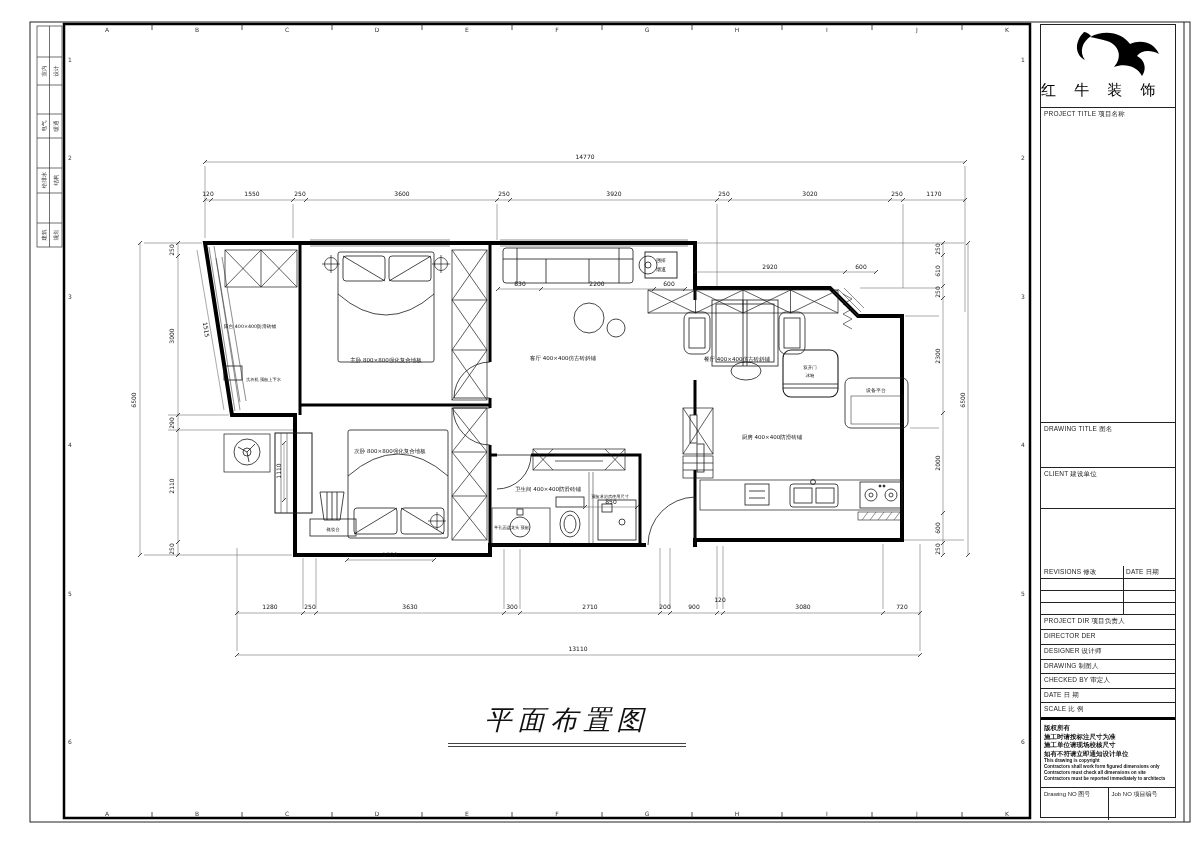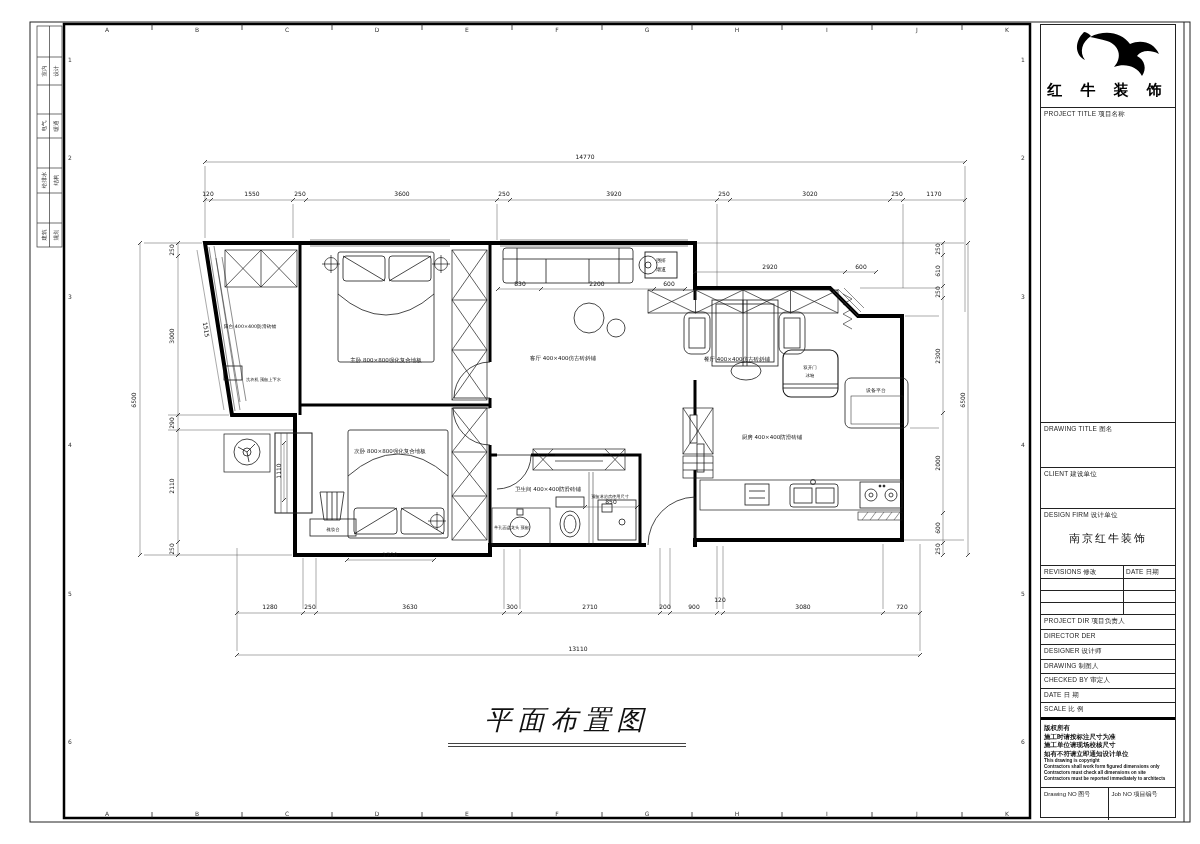--- a/index.html
+++ b/index.html
@@ -3,21 +3,21 @@
 <meta charset="utf-8">
 <style>
   html,body{margin:0;padding:0;background:#fff;}
   .sheet{position:relative;width:1200px;height:844px;background:#fff;overflow:hidden;
          font-family:"Liberation Sans",sans-serif;}
   .sheet svg text{font-family:"DejaVu Sans",sans-serif;}
   
   .tb{position:absolute;left:1040px;top:24px;width:136px;height:794px;border:1px solid #222;box-sizing:border-box;background:#fff;}
   .tb .sec{position:absolute;left:0;right:0;border-bottom:1px solid #222;box-sizing:border-box;}
   .tb .lab{font-size:6.5px;color:#222;padding:2px 3px;letter-spacing:.2px;}
-  .tb-brand{position:absolute;left:0;right:0;top:56px;text-align:center;font-size:15px;letter-spacing:7px;color:#000;font-weight:700;}
+  .tb-brand{position:absolute;left:0;right:0;top:56px;font-size:15px;letter-spacing:7px;color:#000;font-weight:400;}
   .tb-firm{ text-align:center;font-size:11px;color:#111;margin-top:9px;letter-spacing:2px;}
   .revrow{position:absolute;left:0;right:0;border-bottom:1px solid #222;box-sizing:border-box;}
   .revdiv{position:absolute;left:82px;top:0;bottom:0;border-left:1px solid #222;}
   .rowlab{position:absolute;left:0;right:0;border-bottom:1px solid #222;box-sizing:border-box;}
   .thickbar{position:absolute;left:0;right:0;height:3px;background:#000;}
   .copyr{position:absolute;left:0;right:0;padding:2px 3px;box-sizing:border-box;}
   .copyr .zh{font-size:6.5px;font-weight:bold;color:#111;line-height:8.5px;}
   .copyr .en{font-size:4.6px;font-weight:bold;color:#111;line-height:6px;}
   .dno{position:absolute;left:0;right:0;bottom:0;display:flex;}
   .dno>div{flex:1;font-size:6px;color:#222;padding:2px 3px;box-sizing:border-box;}
@@ -352,24 +352,20 @@
   </div>
   <div class="sec" style="top:83px;height:315px;">
     <div class="lab">PROJECT TITLE 项目名称</div>
   </div>
   <div class="sec" style="top:398px;height:45px;">
     <div class="lab">DRAWING TITLE 图名</div>
   </div>
   <div class="sec" style="top:443px;height:41px;">
     <div class="lab">CLIENT 建设单位</div>
   </div>
-  <div class="sec" style="top:484px;height:57px;">
-    <div class="lab">DESIGN FIRM 设计单位</div>
-    <div class="tb-firm">南京红牛装饰</div>
-  </div>
   <div class="sec" style="top:541px;height:49px;">
     <div class="revdiv"></div>
     <div class="revrow" style="top:0;height:13px;">
       <span class="lab" style="position:absolute;left:0;">REVISIONS 修改</span>
       <span class="lab" style="position:absolute;left:82px;">DATE 日期</span>
     </div>
     <div class="revrow" style="top:13px;height:12px;"></div>
     <div class="revrow" style="top:25px;height:12px;"></div>
     <div class="revrow" style="top:37px;height:12px;border-bottom:none;"></div>
   </div>

